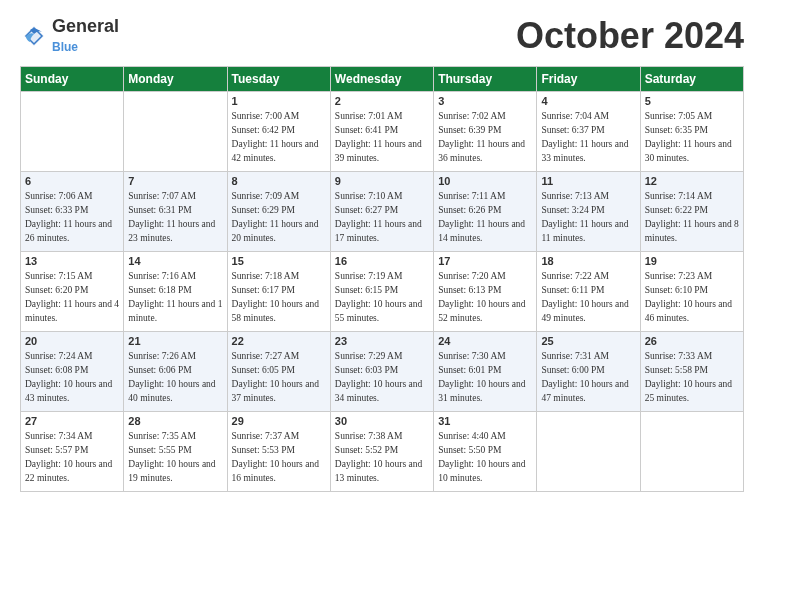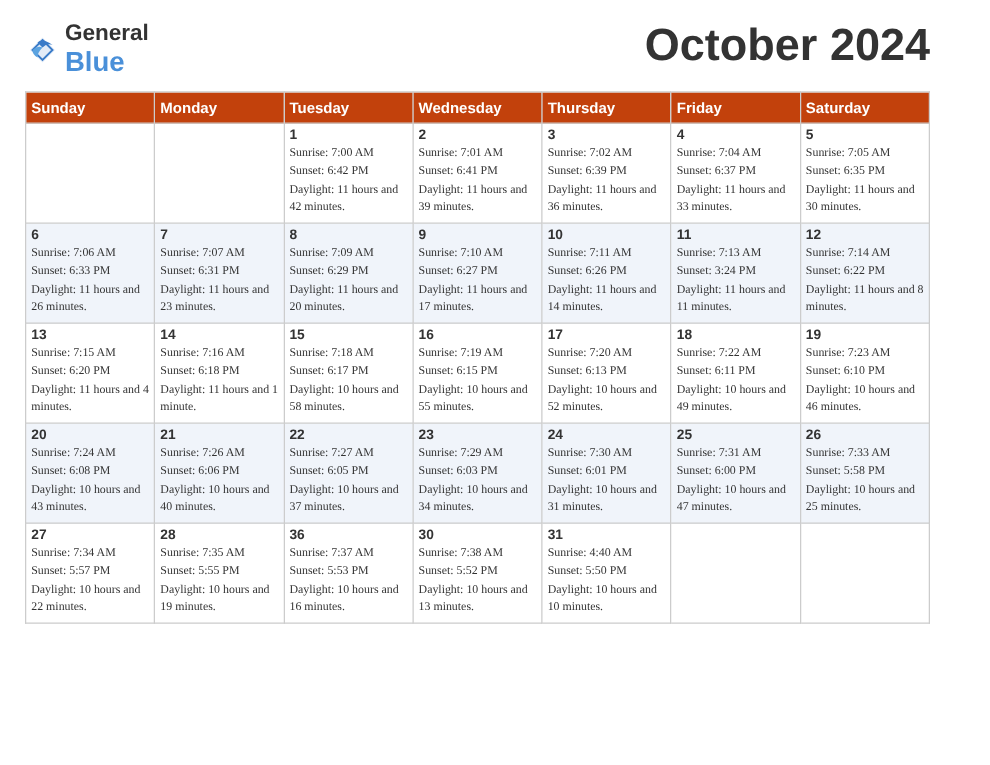--- a/index.html
+++ b/index.html
@@ -24,21 +24,21 @@
       display: flex;
       align-items: center;
       gap: 4px;
     }
     .logo-text-general {
       font-size: 18px;
       font-weight: bold;
       color: #333;
     }
     .logo-text-blue {
-      font-size: 22px;
+      font-size: 12px;
       font-weight: bold;
       color: #4a90d9;
     }
     .logo-icon {
       width: 28px;
       height: 28px;
     }
     .title-block {
       text-align: left;
     }
@@ -51,21 +51,21 @@
     .calendar-subtitle {
       font-size: 15px;
       color: #555;
     }
     table {
       width: 100%;
       border-collapse: collapse;
       table-layout: fixed;
     }
     thead tr th {
-      background-color: #c2410c;
+      background-color: #15803d;
       color: #fff;
       font-size: 12px;
       font-weight: bold;
       padding: 5px 4px;
       text-align: left;
       border: 1px solid #ccc;
     }
     tbody tr td {
       border: 1px solid #ccc;
       vertical-align: top;
@@ -243,21 +243,21 @@
         <tr>
           <td>
             <span class="day-number">27</span>
             <div class="day-info"><span>Sunrise: 7:34 AM</span><br><span>Sunset: 5:57 PM</span><br><span>Daylight: 10 hours and 22 minutes.</span></div>
           </td>
           <td>
             <span class="day-number">28</span>
             <div class="day-info"><span>Sunrise: 7:35 AM</span><br><span>Sunset: 5:55 PM</span><br><span>Daylight: 10 hours and 19 minutes.</span></div>
           </td>
           <td>
-            <span class="day-number">36</span>
+            <span class="day-number">29</span>
             <div class="day-info"><span>Sunrise: 7:37 AM</span><br><span>Sunset: 5:53 PM</span><br><span>Daylight: 10 hours and 16 minutes.</span></div>
           </td>
           <td>
             <span class="day-number">30</span>
             <div class="day-info"><span>Sunrise: 7:38 AM</span><br><span>Sunset: 5:52 PM</span><br><span>Daylight: 10 hours and 13 minutes.</span></div>
           </td>
           <td>
             <span class="day-number">31</span>
             <div class="day-info"><span>Sunrise: 4:40 AM</span><br><span>Sunset: 5:50 PM</span><br><span>Daylight: 10 hours and 10 minutes.</span></div>
           </td>

